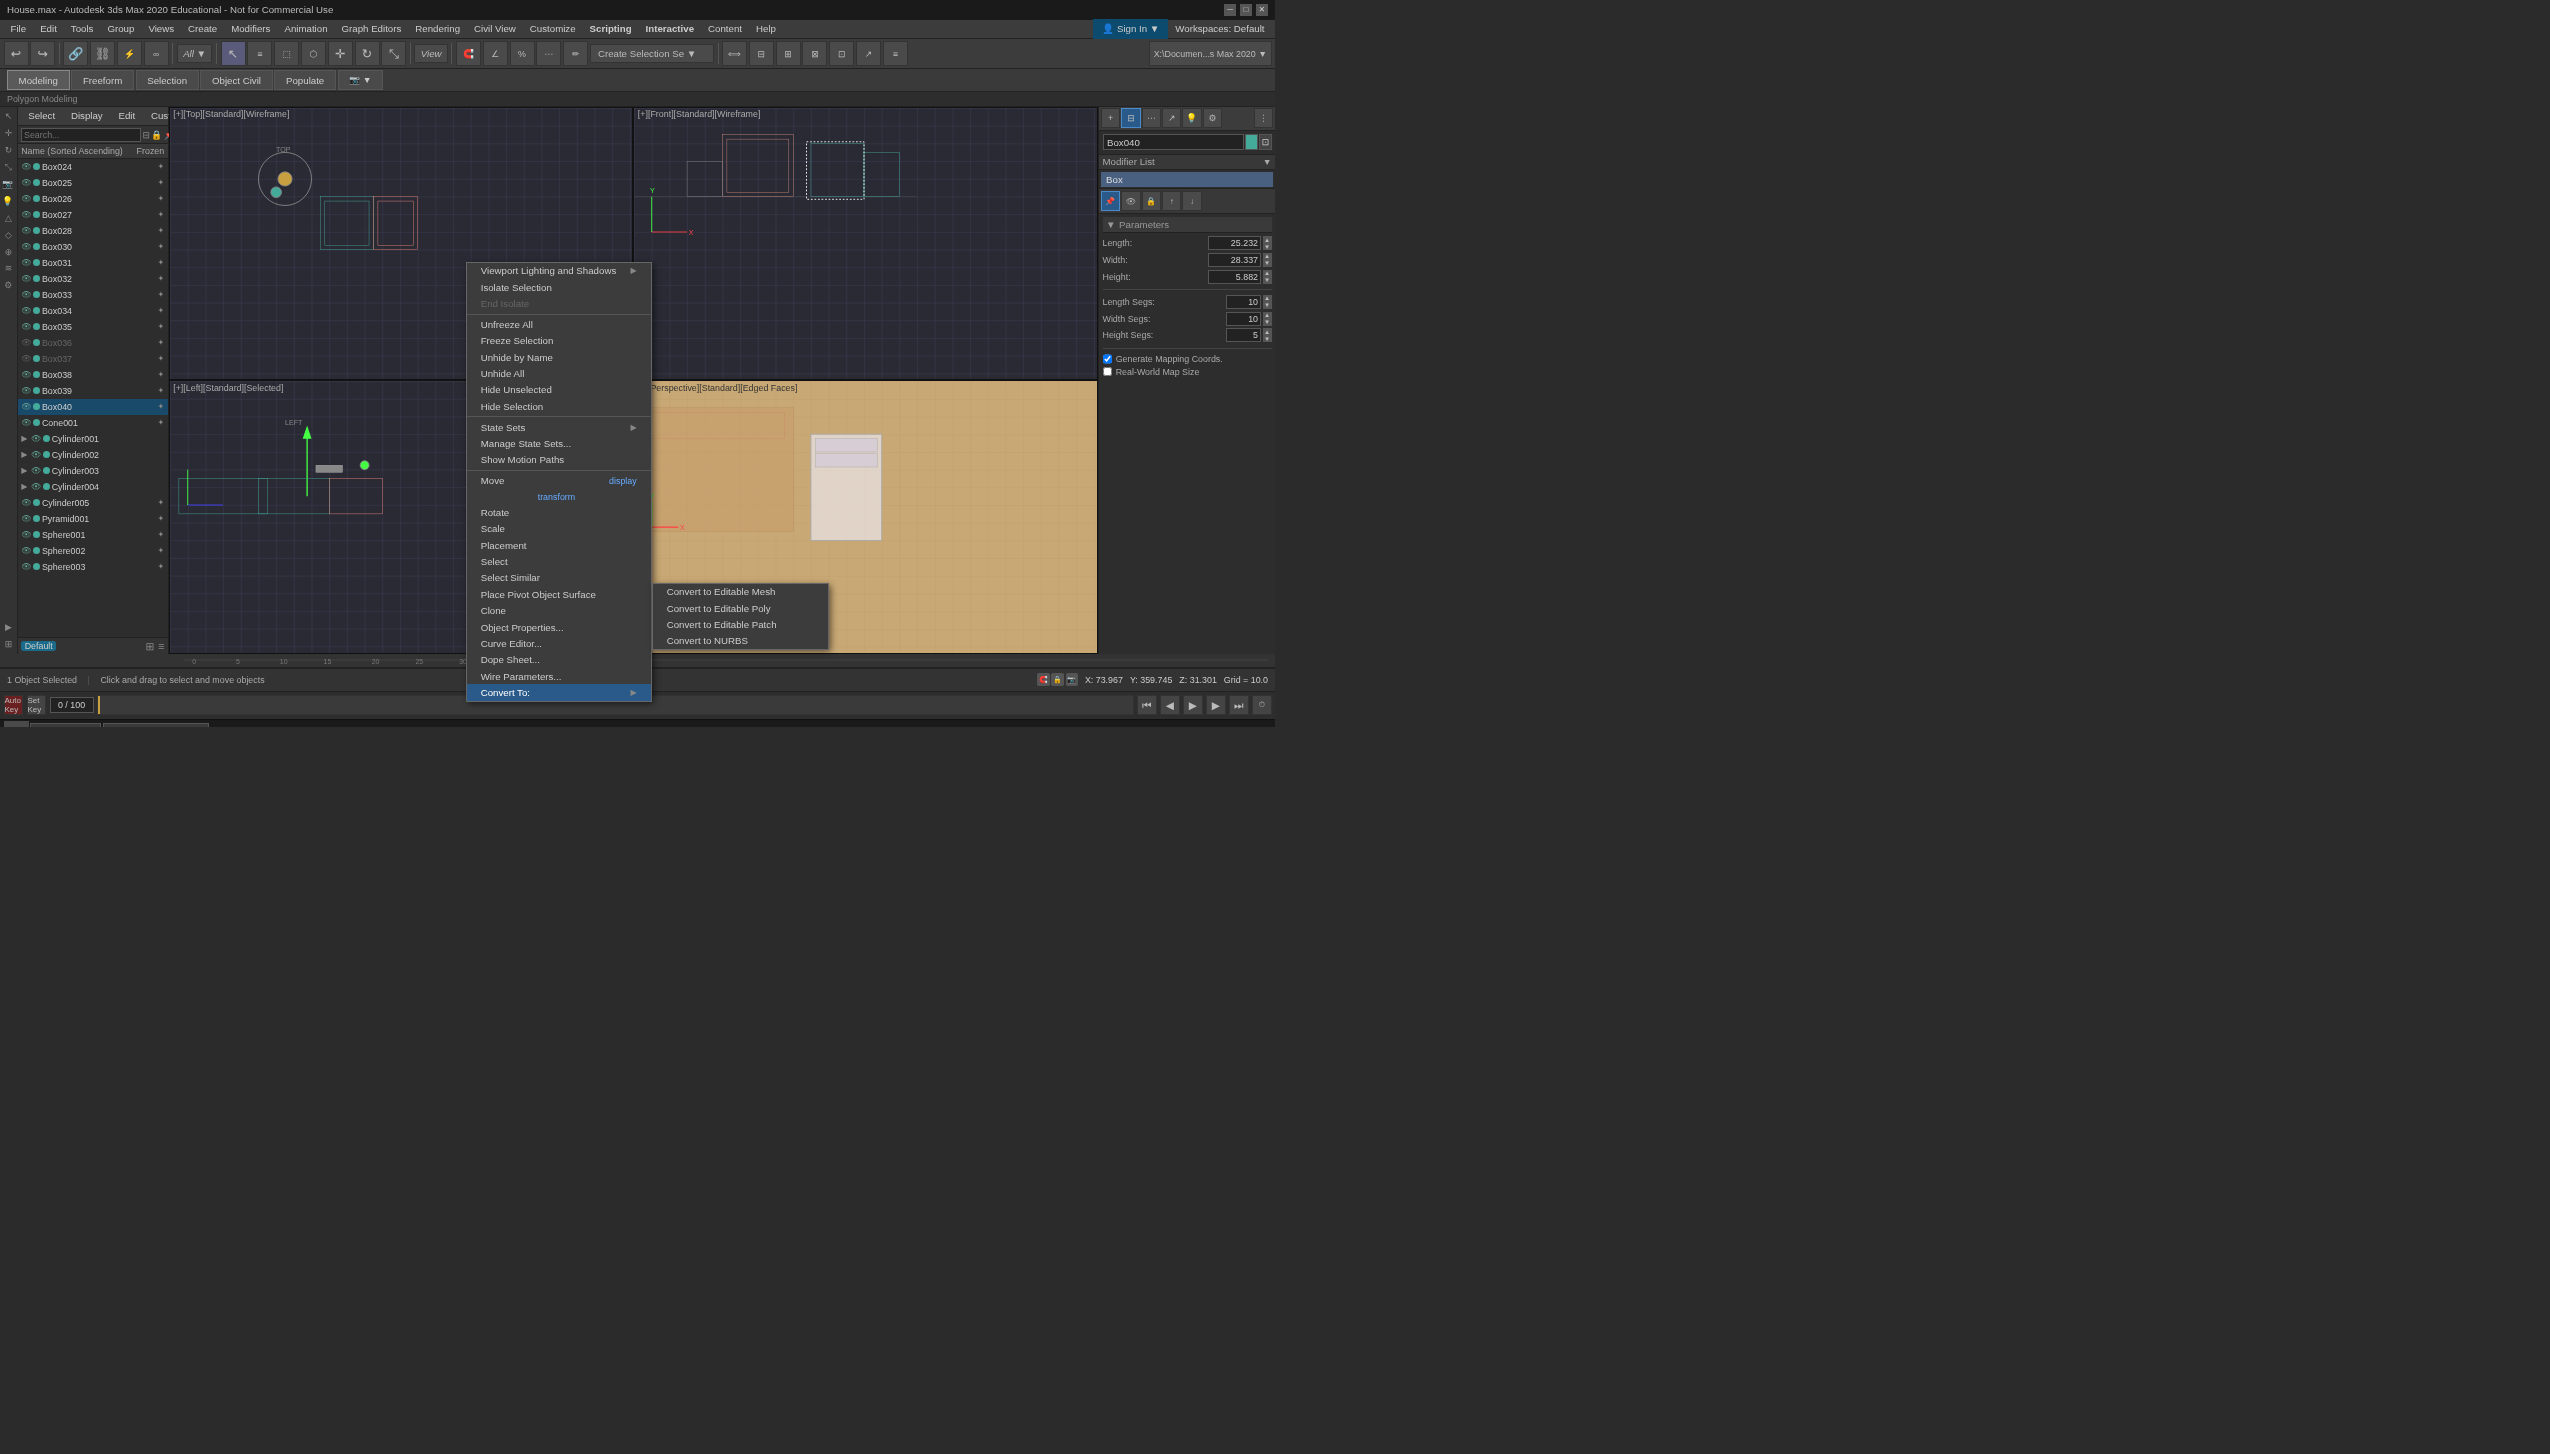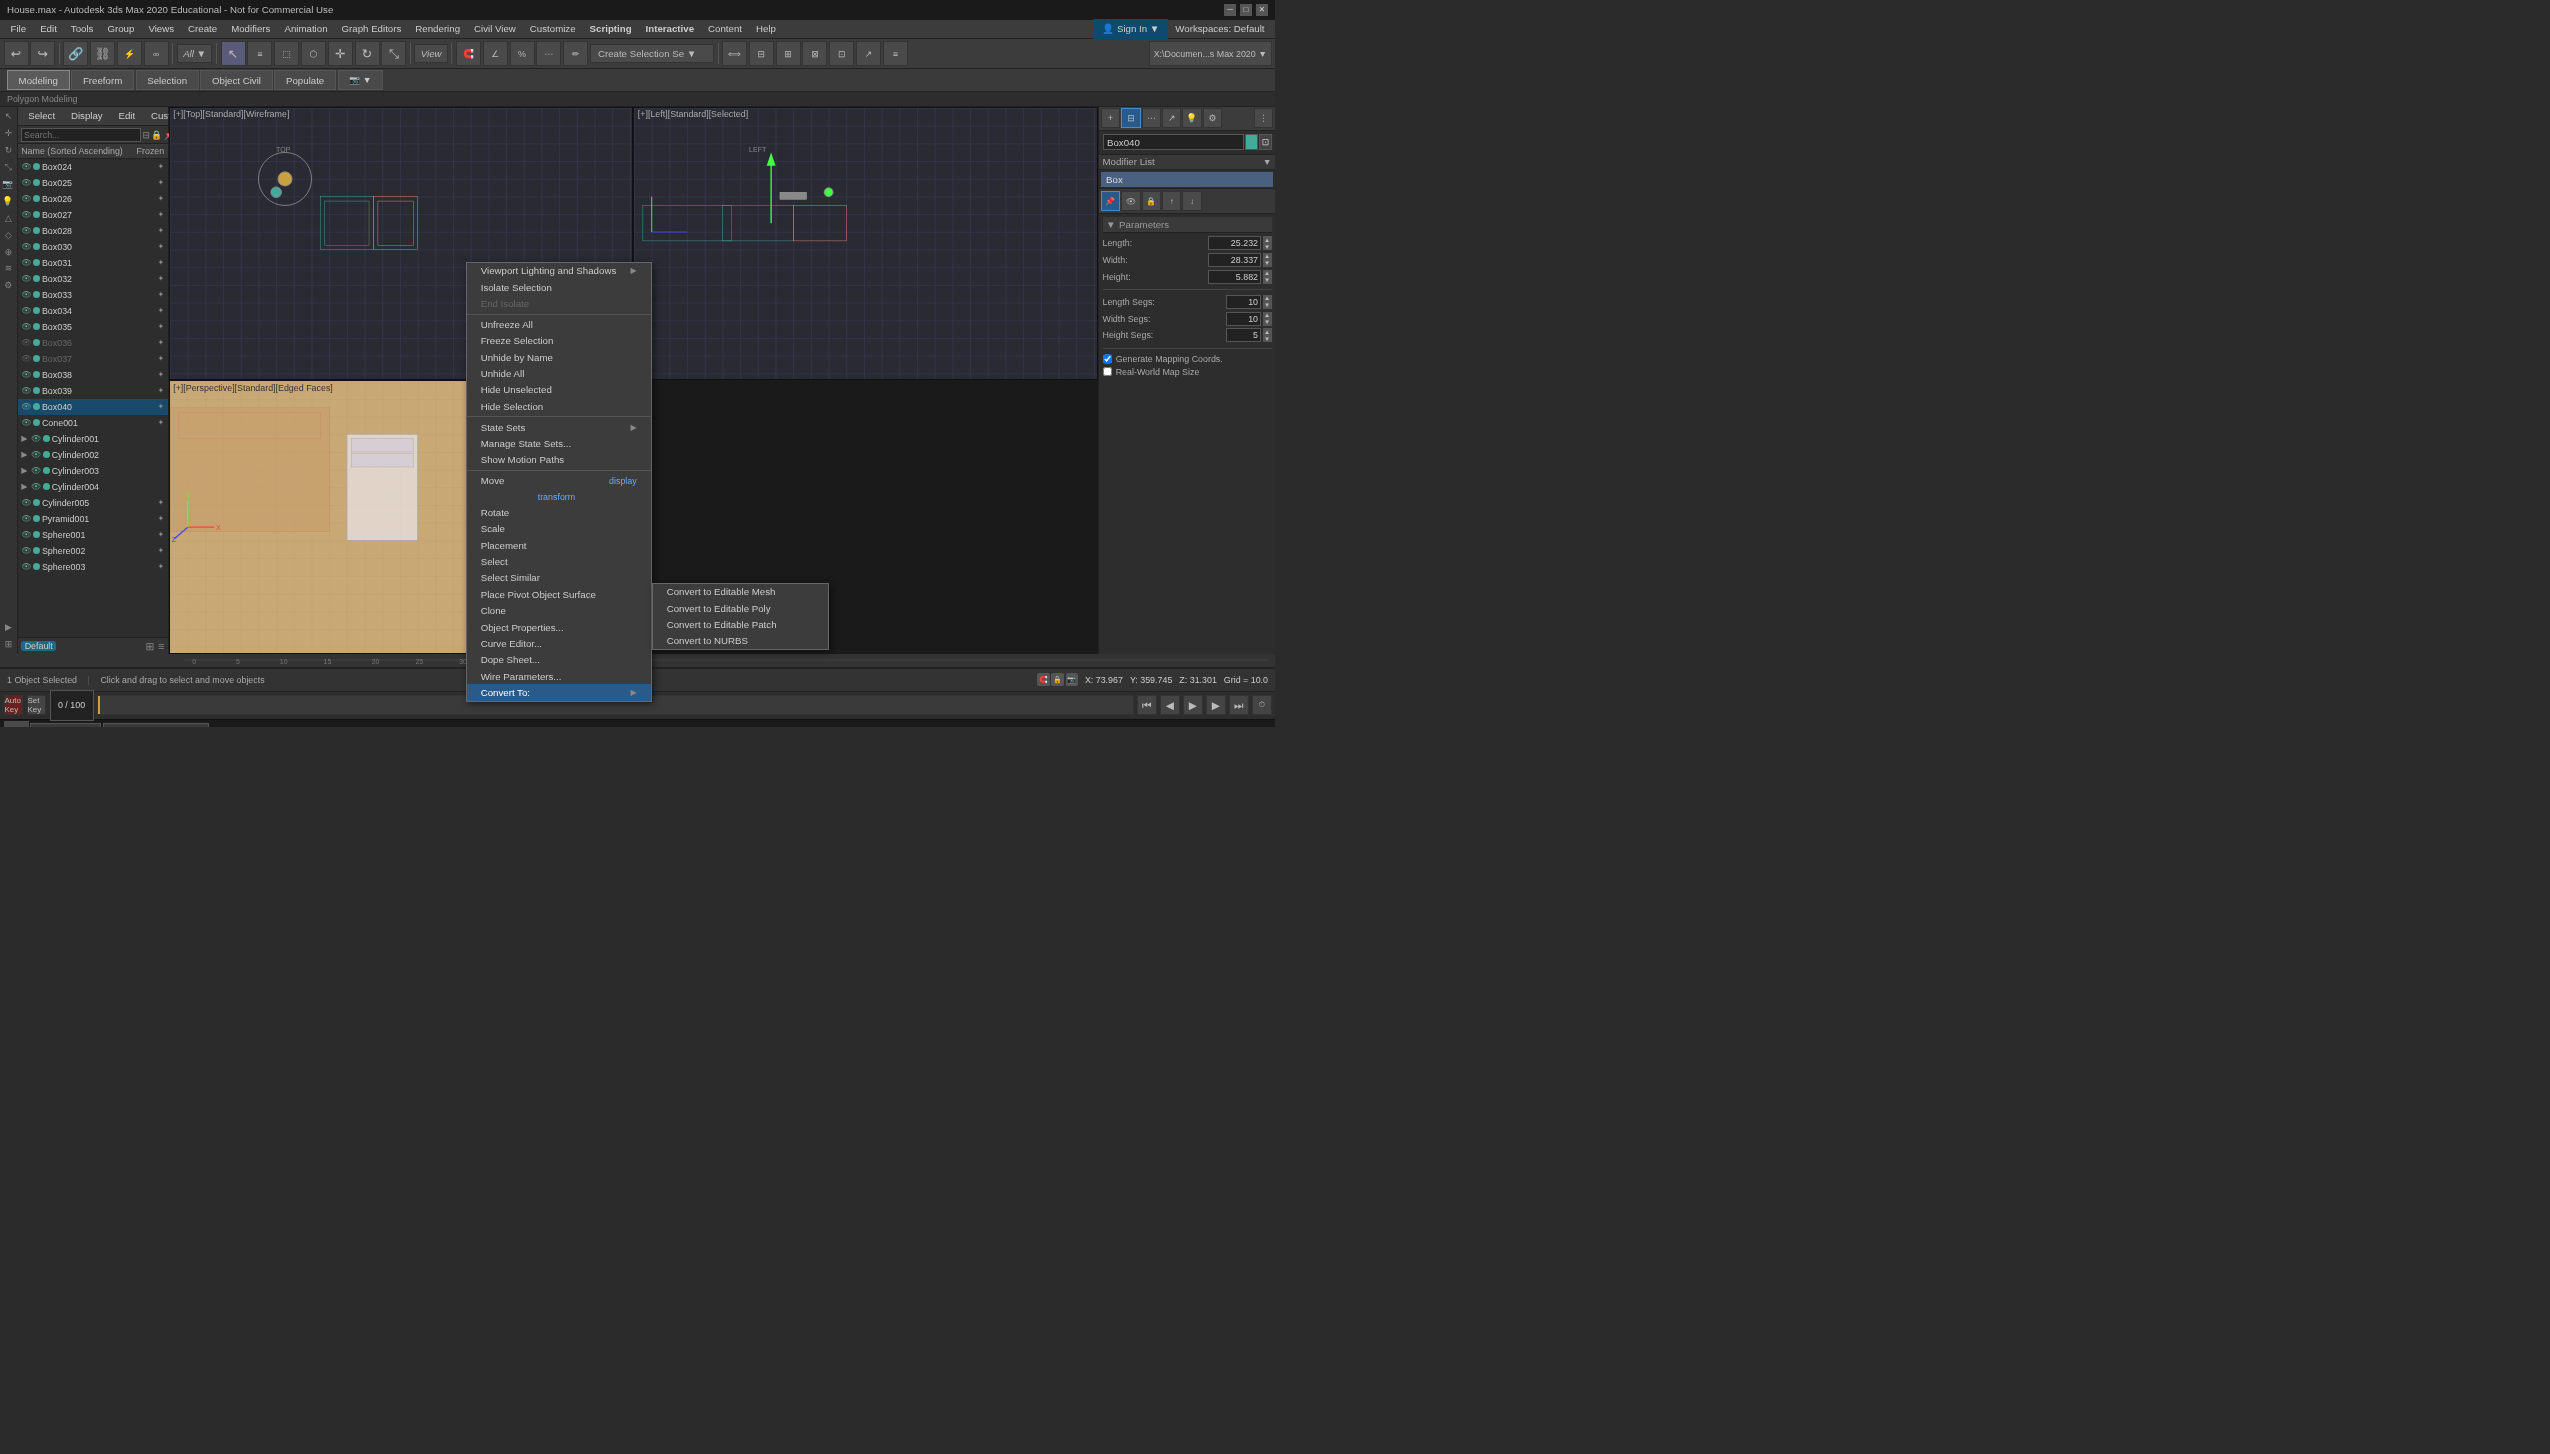--- a/index.html
+++ b/index.html
@@ -399,21 +399,21 @@
       background: #c8a040;
       position: absolute;
       left: 0;
     }
     #frame-display {
       background: #222;
       border: 0.9px solid #555;
       color: #ccc;
       font-size: 8.9px;
       width: 44px;
-      height: 31px;
+      height: 16px;
       padding: 0 1.8px;
       text-align: center;
       display: flex; align-items: center; justify-content: center;
     }
 
     
     #left-icons {
       width: 17.7px;
       background: #333;
       border-right: 0.9px solid #222;
@@ -778,20 +778,43 @@
           <rect x="175" y="105" width="50" height="50" fill="none" stroke="#4a9" stroke-width="0.5"></rect>
 
           <rect x="230" y="100" width="50" height="60" fill="none" stroke="#e87" stroke-width="0.5"></rect>
           <rect x="235" y="105" width="40" height="50" fill="none" stroke="#e87" stroke-width="0.5"></rect>
 
           <text x="128" y="50" fill="#888" font-size="8" text-anchor="middle">TOP</text>
         </svg>
       </div>
     </div>
 
+    <div class="viewport" style="position:relative;overflow:hidden;background:#2a2a35;">
+      <div class="viewport-label" style="position:absolute;top:1.8px;left:3.5px;color:#aaa;font-size:8.9px;z-index:5;">[+][Front][Standard][Wireframe]</div>
+      <div style="width:100%;height:100%;background-image:linear-gradient(rgba(100,100,150,0.15) 0.9px, transparent 0.9px),linear-gradient(90deg,rgba(100,100,150,0.15) 0.9px, transparent 0.9px);background-size:17.7px 17.7px;">
+        <svg width="100%" height="100%" style="position:absolute;top:0;left:0;font-size:11px" viewBox="0 0 523 306.5">
+
+          <line x1="0" y1="100" x2="320" y2="100" stroke="#555" stroke-width="0.5"></line>
+
+          <rect x="100" y="30" width="80" height="70" fill="none" stroke="#c87" stroke-width="0.5"></rect>
+          <rect x="105" y="35" width="70" height="60" fill="none" stroke="#c87" stroke-width="0.5"></rect>
+
+          <rect x="60" y="60" width="40" height="40" fill="none" stroke="#888" stroke-width="0.5"></rect>
+          <rect x="200" y="40" width="60" height="60" fill="none" stroke="#4a9" stroke-width="0.5"></rect>
+          <rect x="260" y="50" width="40" height="50" fill="none" stroke="#4a9" stroke-width="0.5"></rect>
+
+          <line x1="20" y1="140" x2="60" y2="140" stroke="#f44" stroke-width="1"></line>
+          <line x1="20" y1="140" x2="20" y2="100" stroke="#4f4" stroke-width="1"></line>
+          <text x="62" y="143" fill="#f44" font-size="8">X</text>
+          <text x="18" y="96" fill="#4f4" font-size="8">Y</text>
+
+          <rect x="195" y="38" width="65" height="65" fill="none" stroke="#fff" stroke-width="1" stroke-dasharray="2"></rect>
+        </svg>
+      </div>
+    </div>
 
     <div class="viewport" style="position:relative;overflow:hidden;background:#2a2a35;">
       <div class="viewport-label" style="position:absolute;top:1.8px;left:3.5px;color:#aaa;font-size:8.9px;z-index:5;">[+][Left][Standard][Selected]</div>
       <div style="width:100%;height:100%;background-image:linear-gradient(rgba(100,100,150,0.15) 0.9px, transparent 0.9px),linear-gradient(90deg,rgba(100,100,150,0.15) 0.9px, transparent 0.9px);background-size:17.7px 17.7px;">
         <svg width="100%" height="100%" style="position:absolute;top:0;left:0;font-size:11px" viewBox="0 0 523 306.5">
 
           <line x1="155" y1="60" x2="155" y2="130" stroke="#4f4" stroke-width="1.5"></line>
           <polygon points="155,50 150,65 160,65" fill="#4f4"></polygon>
 
           <rect x="10" y="110" width="100" height="40" fill="none" stroke="#4a9" stroke-width="0.5"></rect>

